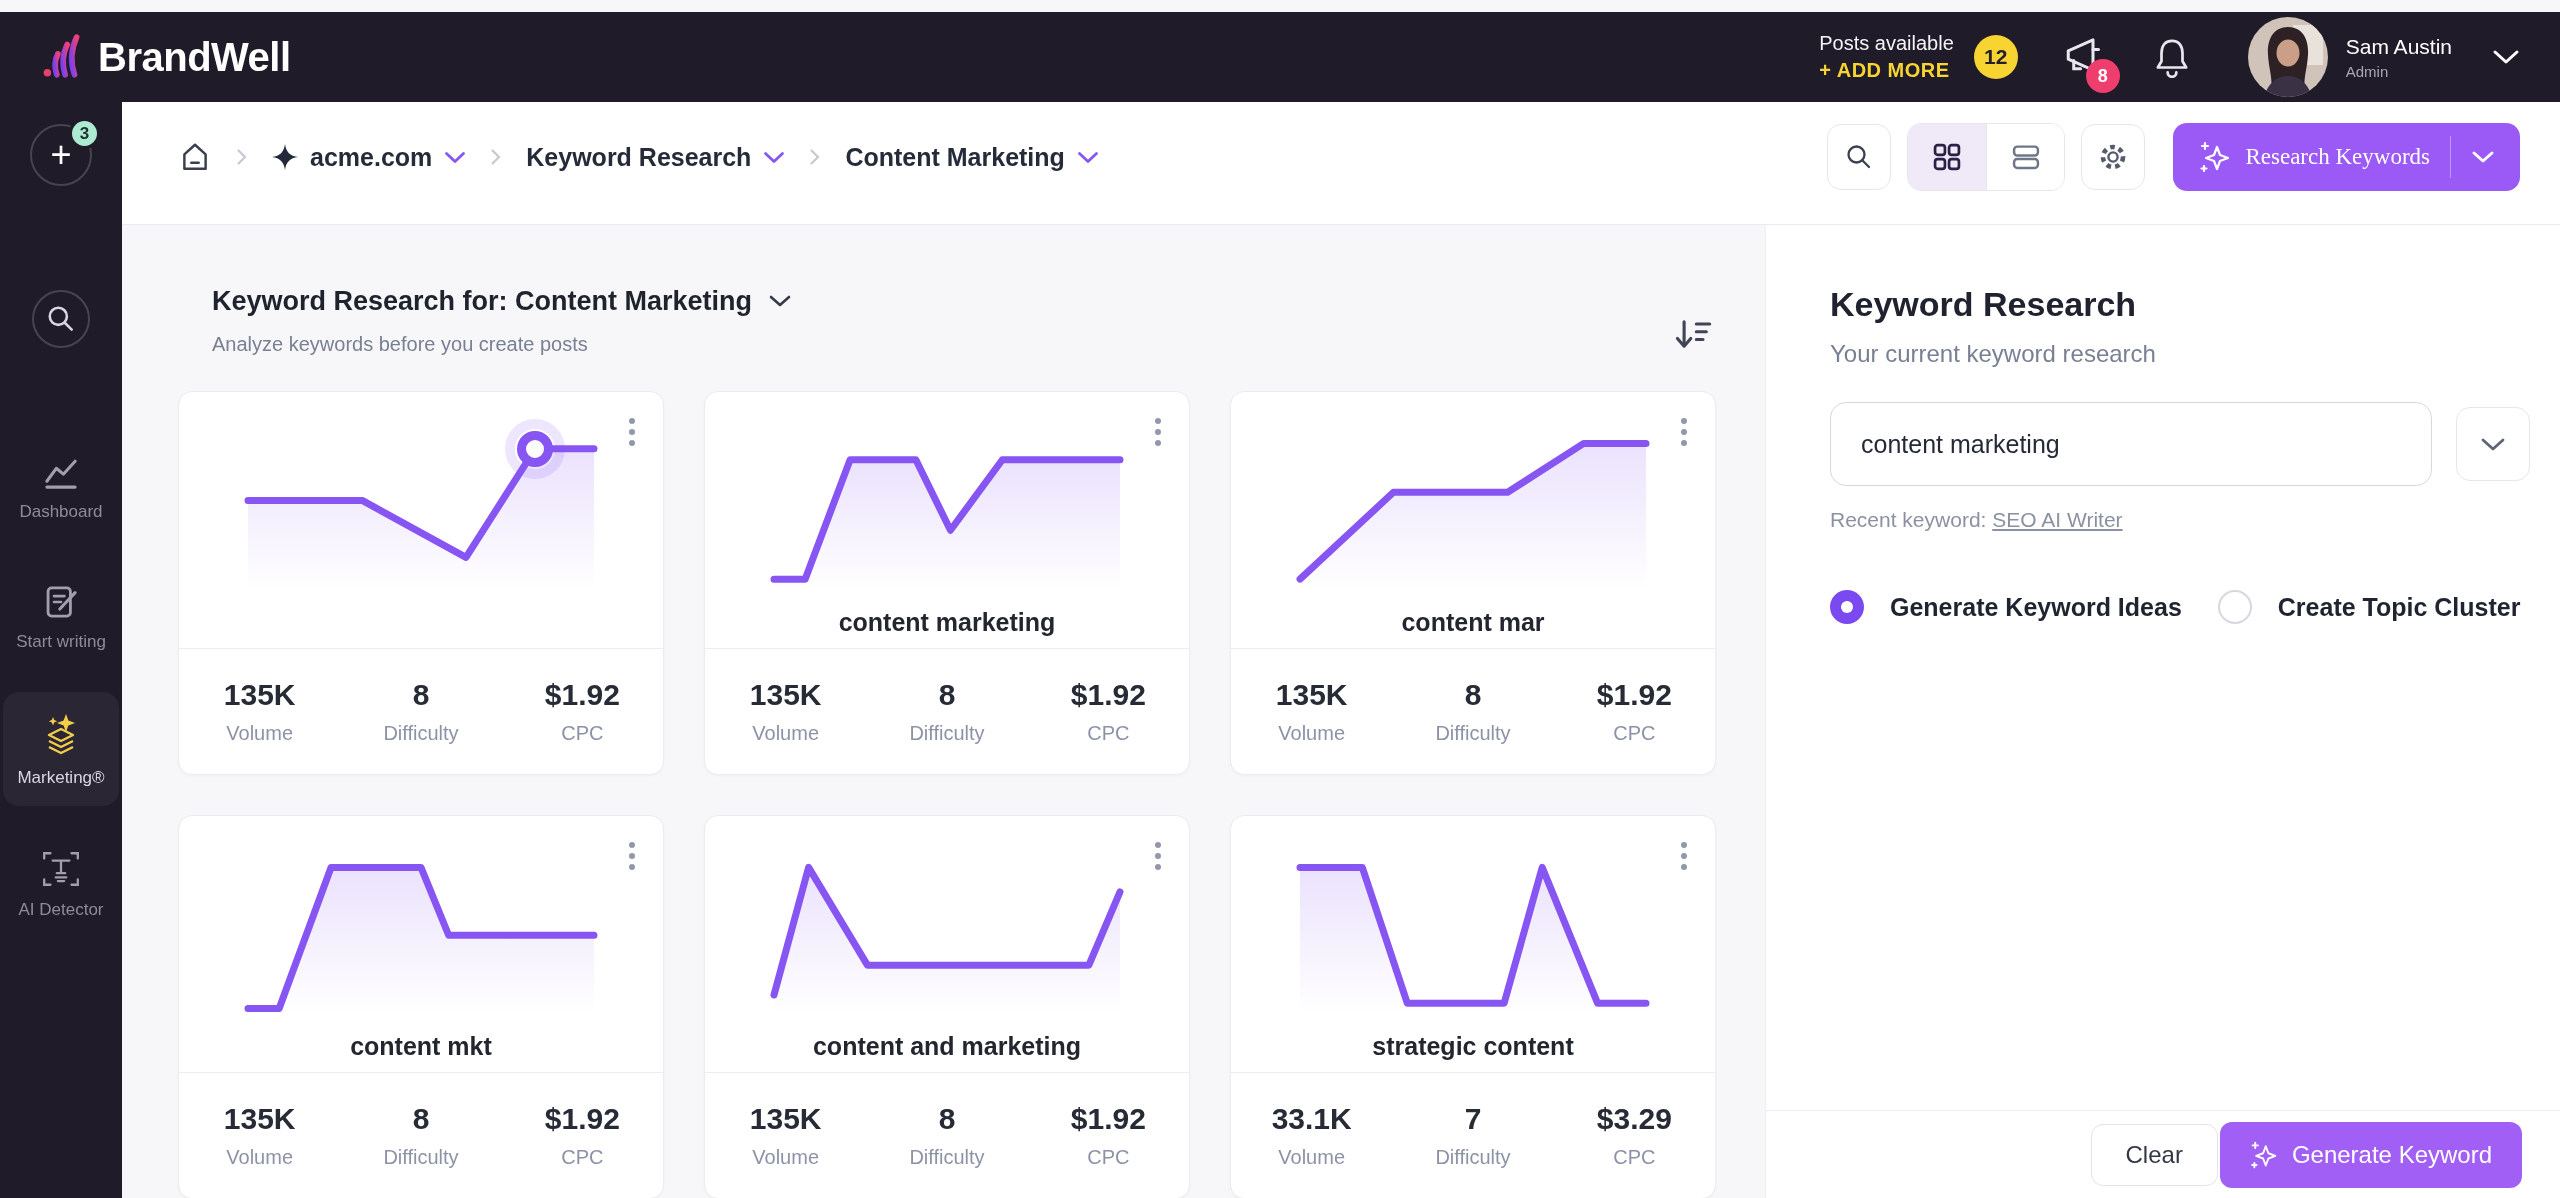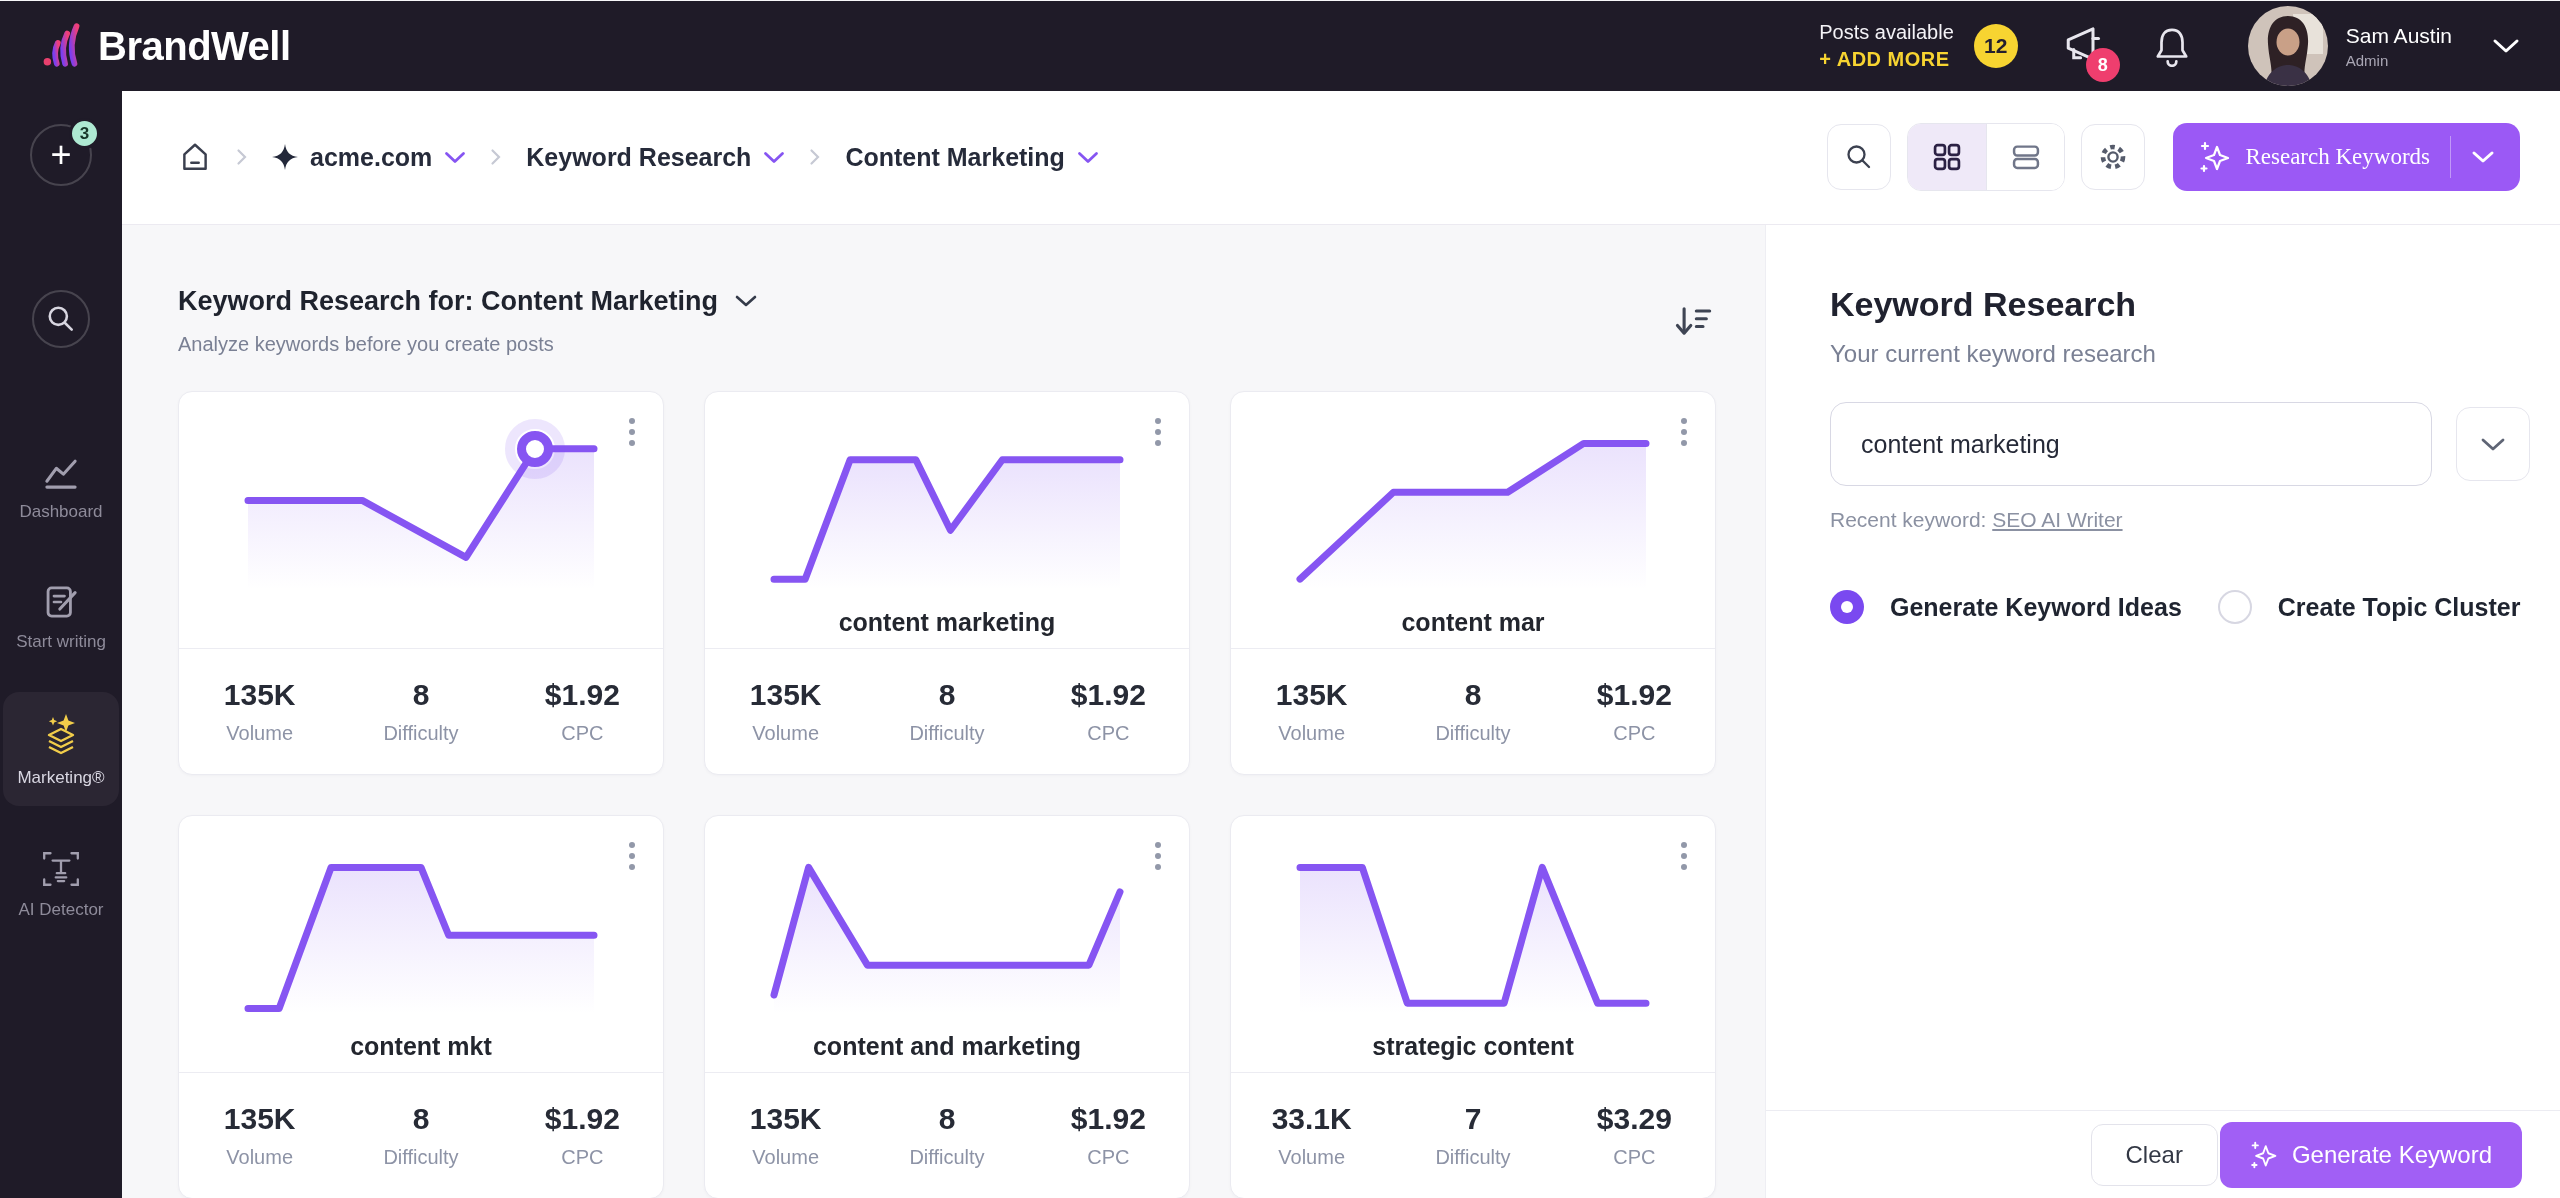--- a/index.html
+++ b/index.html
@@ -1,20 +1,20 @@
 <!DOCTYPE html>
 <html><head>
 <meta charset="utf-8">
 <style>
   * { margin:0; padding:0; box-sizing:border-box; }
   html,body { width:2560px; height:1198px; overflow:hidden;
     font-family:"Liberation Sans","DejaVu Sans",sans-serif; background:#f7f7f9; }
 
   
-  #topbar { position:absolute; left:0; top:1px; width:2560px; height:90px;
+  #topbar { position:absolute; left:0; top:12px; width:2560px; height:90px;
     background:#1f1b28; display:flex; align-items:center; padding:0 40px; z-index:5; }
   .logo-wrap { display:flex; align-items:center; gap:12px; }
   .brand { color:#fff; font-size:40px; font-weight:700; letter-spacing:-0.5px; }
   .tb-right { margin-left:auto; display:flex; align-items:center; }
   .posts { text-align:left; margin-right:20px; line-height:1.35; }
   .posts .l1 { color:#f4f3f7; font-size:20px; }
   .posts .l2 { color:#f7d431; font-size:20px; font-weight:700; letter-spacing:0.5px; }
   .badge12 { width:44px; height:44px; border-radius:50%; background:#f7d431; color:#241f2e;
     font-size:21px; font-weight:700; display:flex; align-items:center; justify-content:center; margin-right:42px; }
   .mega-wrap { position:relative; margin-right:48px; }
@@ -58,21 +58,21 @@
   .seg + .seg { border-left:1.5px solid #e6e6ee; }
   .research-btn { height:68px; border-radius:14px; background:#9b59f5; color:#fff; font-size:23px;
     display:flex; align-items:center; padding:0 6px 0 26px; margin-left:12px; }
   .research-btn .lbl { margin:0 10px 0 14px; }
   .research-chev { display:flex; align-items:center; justify-content:center; width:64px; height:42px;
     border-left:1px solid rgba(255,255,255,0.38); margin-left:10px; }
 
   
   #main { position:absolute; left:122px; top:225px; width:1643px; bottom:0; background:#f7f7f9;
     padding:58px 0 0 56px; overflow:hidden; }
-  .sec-head { display:flex; align-items:center; }
+  .sec-head { display:flex; align-items:flex-end;margin-left:34px; }
   .sec-title-row { display:flex; align-items:center; gap:16px; line-height:36px; }
   .sec-title { font-size:27px; font-weight:600; color:#1f232e; }
   .sec-sub { margin-top:12px; font-size:20px; line-height:26px; color:#7a8094; }
   .sort-wrap { margin-left:auto; margin-right:52px; margin-top:6px; }
 
   .grid { margin-top:34px; display:grid; grid-template-columns:repeat(3,486px); column-gap:40px; row-gap:40px; }
   .card { position:relative; width:486px; height:384px; background:#fff; border:1px solid #ebebf1;
     border-radius:14px; box-shadow:0 1px 3px rgba(25,25,50,0.03); }
   .kebab { position:absolute; top:22px; right:24px; display:flex; flex-direction:column; gap:5px; padding:4px; }
   .kebab i { width:6px; height:6px; border-radius:50%; background:#9298a9; }

